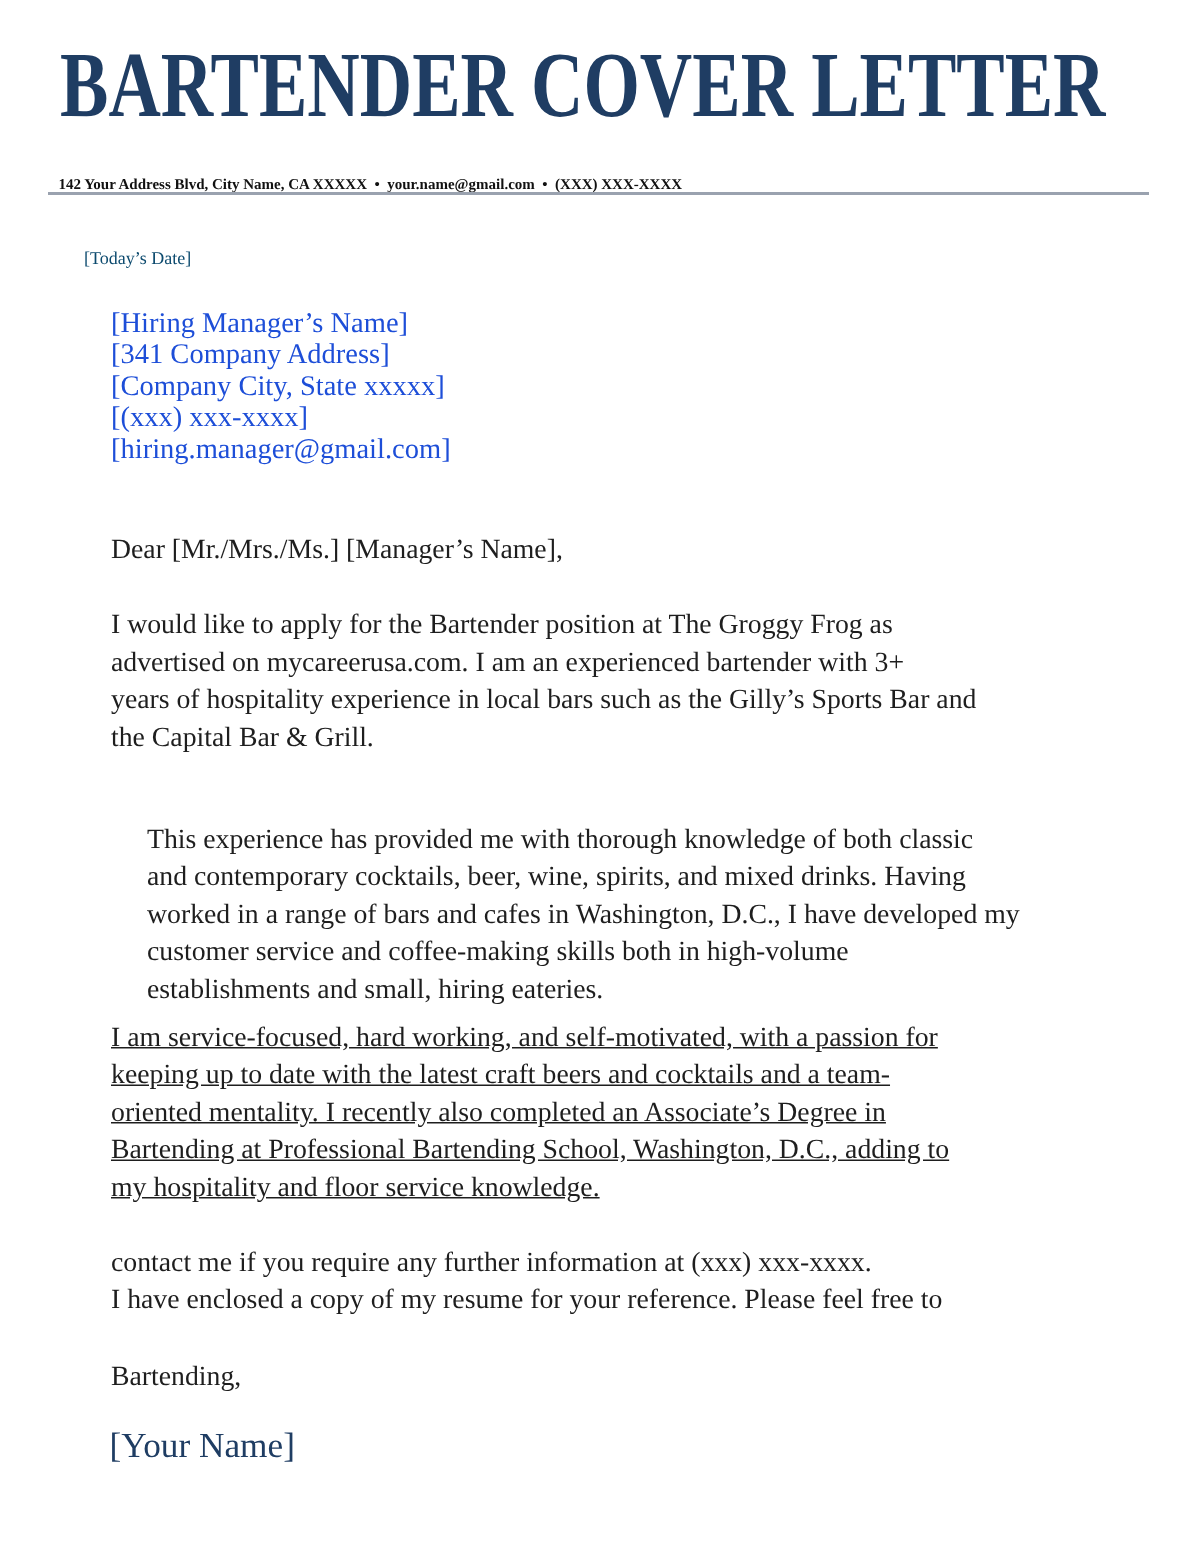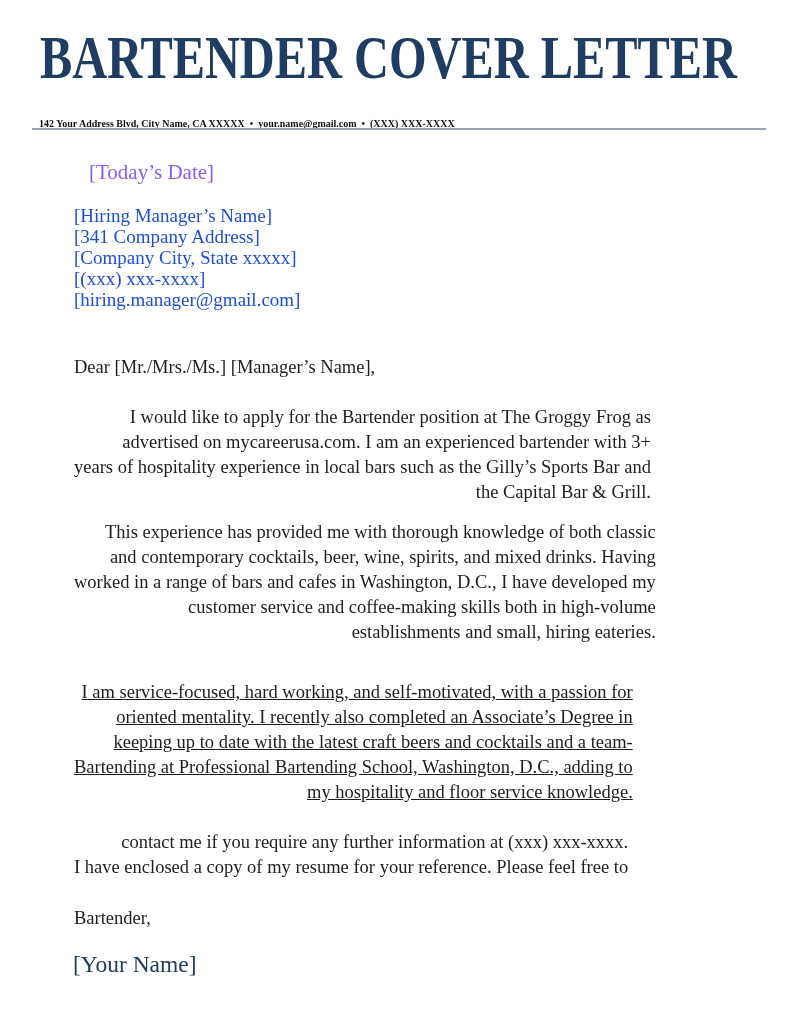--- a/index.html
+++ b/index.html
@@ -43,25 +43,25 @@
   .divider {
     position: absolute;
     left: 32px;
     top: 128px;
     width: 734px;
     height: 2px;
     background: #9aa2af;
   }
   .date-line {
     position: absolute;
-    left: 89px;
+    left: 56px;
     top: 160px;
-    font-size: 21px;
+    font-size: 12px;
     line-height: 25px;
-    color: #8b5cf6;
+    color: #0c4a6e;
   }
   .recipient-block {
     position: absolute;
     left: 74px;
     top: 205px;
     font-size: 19px;
     line-height: 21px;
     color: #1d4ed8;
   }
   .salutation {
@@ -73,24 +73,23 @@
     color: #1e1e1e;
     text-align: center;
   }
   .para {
     position: absolute;
     left: 74px;
     font-size: 18.5px;
     line-height: 25px;
     color: #1e1e1e;
     white-space: nowrap;
-    text-align: right;
   }
   .para-1 { top: 405px; }
-  .para-2 { top: 520px; }
+  .para-2 { top: 548px; margin-left: 24px; }
   .para-3 { top: 680px; text-decoration: underline; }
   .para-4 { top: 830px; }
   .closing {
     position: absolute;
     left: 74px;
     top: 906px;
     font-size: 18.5px;
     line-height: 25px;
     color: #1e1e1e;
   }
@@ -138,28 +137,28 @@
   <div class="para para-2">
       <div class="line">This experience has provided me with thorough knowledge of both classic</div>
       <div class="line">and contemporary cocktails, beer, wine, spirits, and mixed drinks. Having</div>
       <div class="line">worked in a range of bars and cafes in Washington, D.C., I have developed my</div>
       <div class="line">customer service and coffee-making skills both in high-volume</div>
       <div class="line">establishments and small, hiring eateries.</div>
     </div>
 
   <div class="para para-3">
       <div class="line">I am service-focused, hard working, and self-motivated, with a passion for</div>
+      <div class="line">keeping up to date with the latest craft beers and cocktails and a team-</div>
       <div class="line">oriented mentality. I recently also completed an Associate’s Degree in</div>
-      <div class="line">keeping up to date with the latest craft beers and cocktails and a team-</div>
       <div class="line">Bartending at Professional Bartending School, Washington, D.C., adding to</div>
       <div class="line">my hospitality and floor service knowledge.</div>
     </div>
 
   <div class="para para-4">
       <div class="line">contact me if you require any further information at (xxx) xxx-xxxx.</div>
       <div class="line">I have enclosed a copy of my resume for your reference. Please feel free to</div>
     </div>
 
-  <div class="closing">Bartender,</div>
+  <div class="closing">Bartending,</div>
 
   <div class="signature">[Your Name]</div>
 
 </div>
 
 </body></html>

